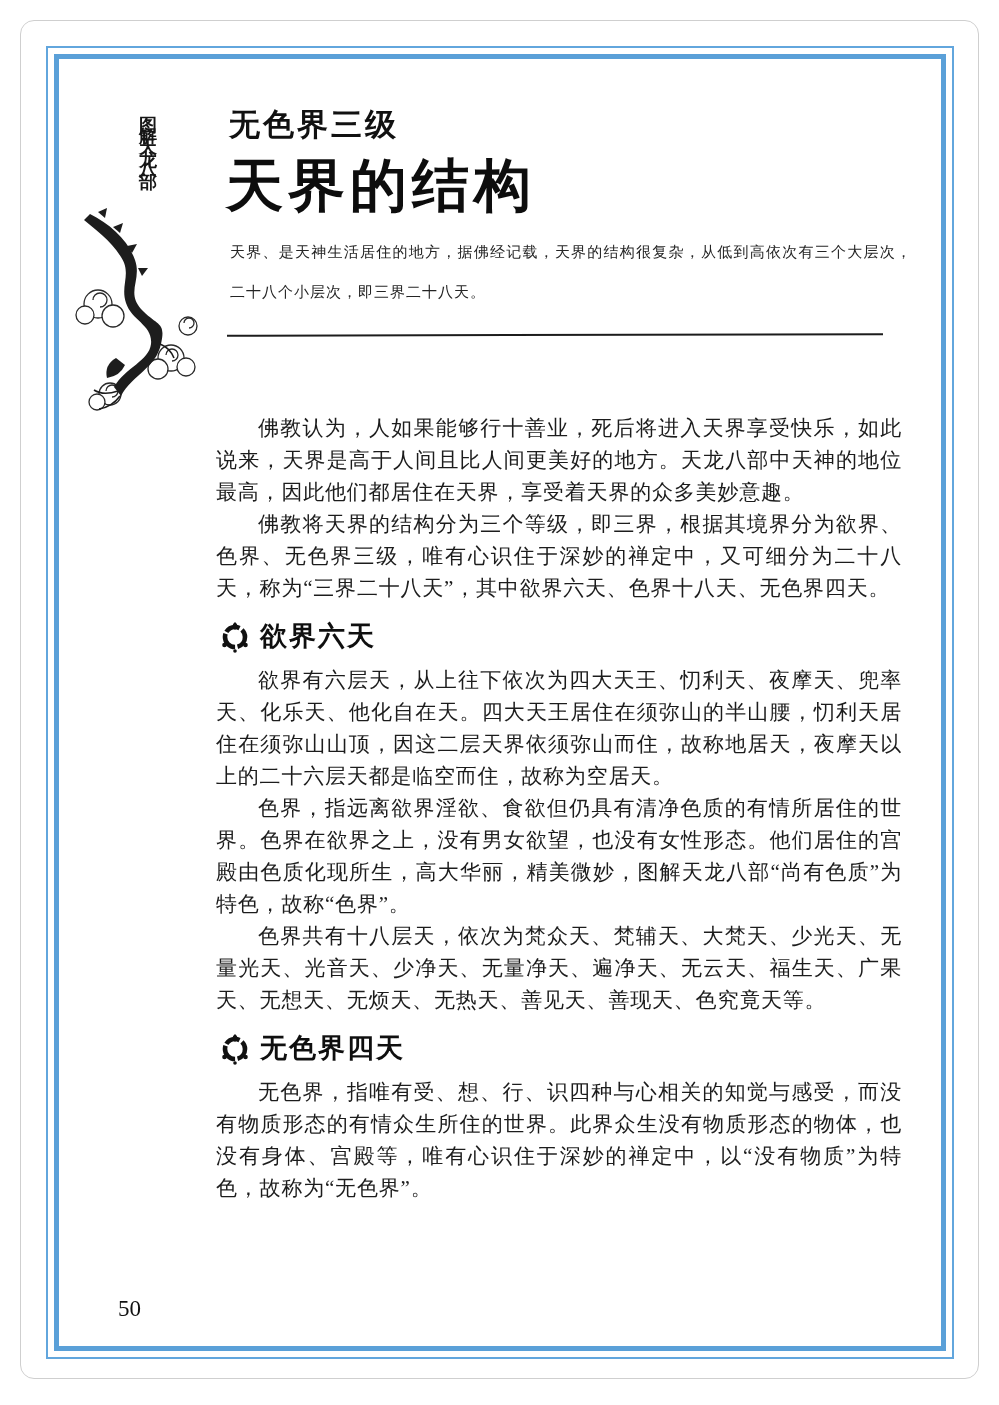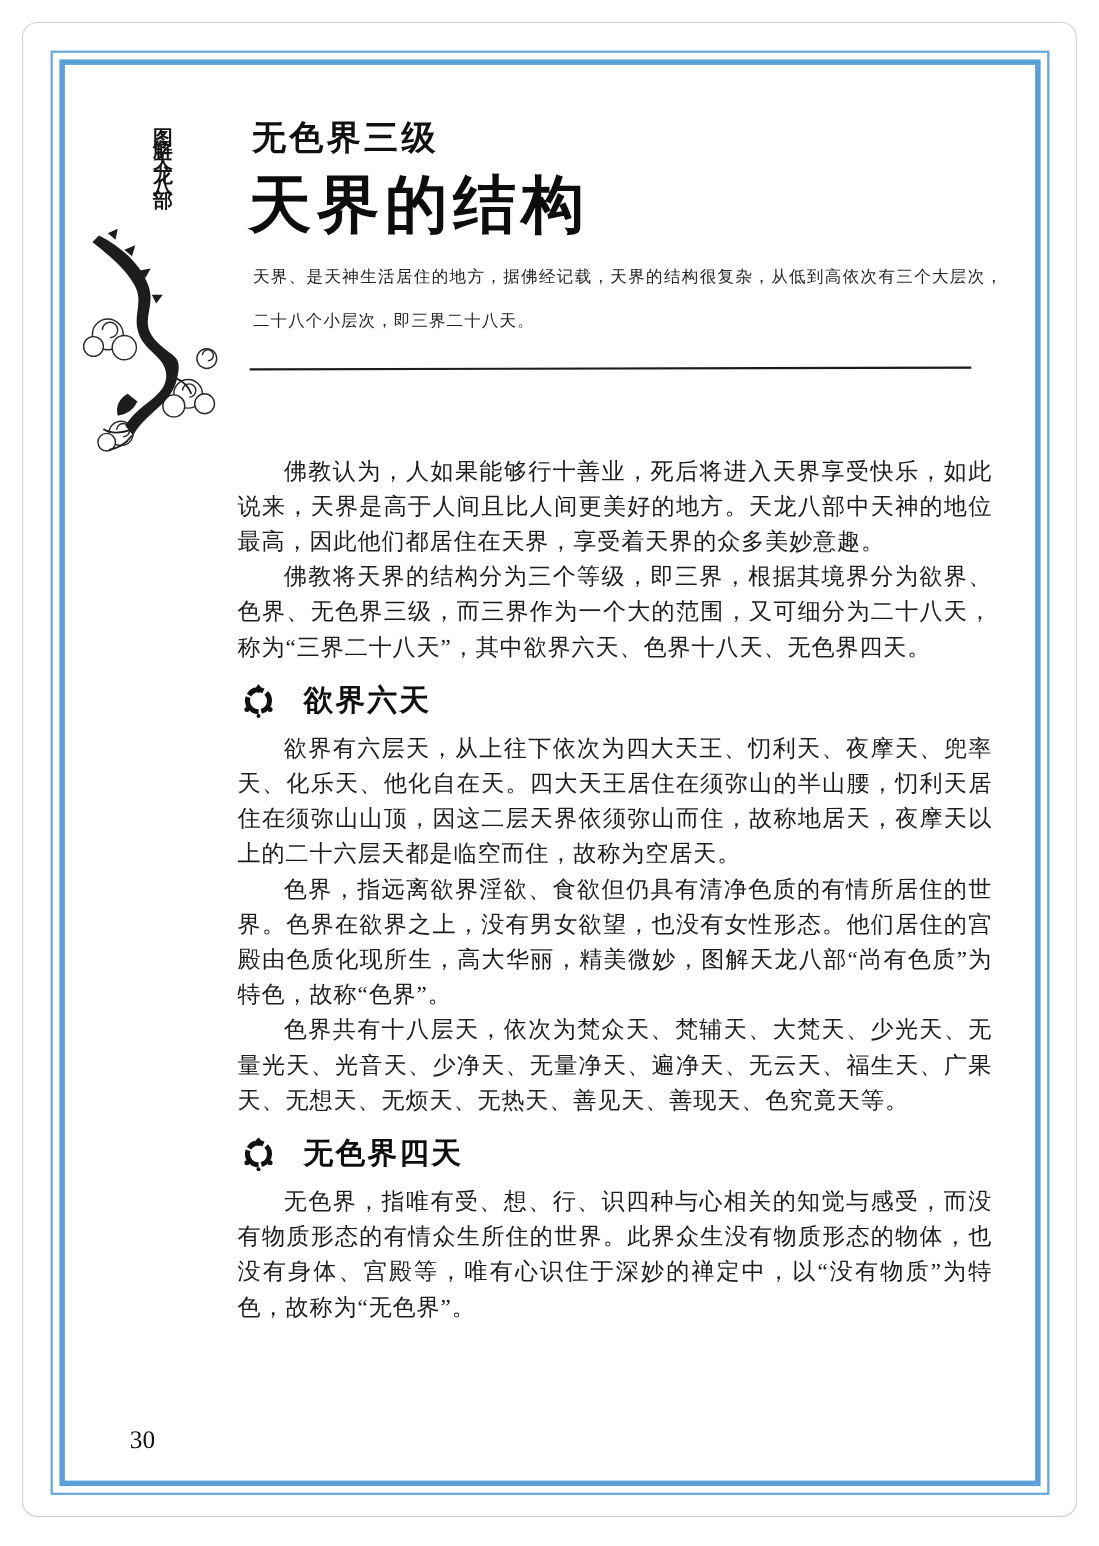--- a/index.html
+++ b/index.html
@@ -50,21 +50,21 @@
     position:absolute;left:227px;top:334px;width:656px;height:2px;
     background:#1c1c1c;transform:rotate(-0.15deg);
   }
   
   .content{position:absolute;left:216px;top:368px;width:686px;margin-top:44px;}
   .content p{
     margin:0;text-indent:2em;text-align:justify;
     font-size:21px;line-height:32px;letter-spacing:0.8px;color:#1c1c1c;
   }
   .section-heading{
-    display:flex;align-items:center;gap:26px;
+    display:flex;align-items:center;gap:10px;
     margin:14px 0 10px 4px;
   }
   .section-heading .seal{width:30px;height:34px;flex:0 0 auto;}
   .section-heading .h-label{
     font-family:"Liberation Sans","DejaVu Sans",sans-serif;
     font-weight:700;font-size:27px;letter-spacing:2px;color:#0f0f0f;
   }
   
   .page-number{
     position:absolute;left:118px;top:1296px;
@@ -113,21 +113,21 @@
   </g>
 </svg>
 
 <div class="kicker">无色界三级</div>
 <div class="page-title">天界的结构</div>
 <div class="intro">天界、是天神生活居住的地方，据佛经记载，天界的结构很复杂，从低到高依次有三个大层次，二十八个小层次，即三界二十八天。</div>
 <div class="divider"></div>
 
 <div class="content">
   <p>佛教认为，人如果能够行十善业，死后将进入天界享受快乐，如此说来，天界是高于人间且比人间更美好的地方。天龙八部中天神的地位最高，因此他们都居住在天界，享受着天界的众多美妙意趣。</p>
-  <p>佛教将天界的结构分为三个等级，即三界，根据其境界分为欲界、色界、无色界三级，而三界作为一个大的范围，又可细分为二十八天，称为“三界二十八天”，其中欲界六天、色界十八天、无色界四天。</p>
+  <p>佛教将天界的结构分为三个等级，即三界，根据其境界分为欲界、色界、无色界三级，唯有心识住于深妙的禅定中，又可细分为二十八天，称为“三界二十八天”，其中欲界六天、色界十八天、无色界四天。</p>
 
   <div class="section-heading">
     <svg class="seal" viewBox="0 0 30 34" aria-hidden="true">
       <circle cx="15" cy="18" r="10" fill="none" stroke="#111" stroke-width="4.6" stroke-dasharray="13 2.5 19 2 15 3"></circle>
       <path d="M15,3 q-5,4 0,8 q5,-4 0,-8 z" fill="#111"></path>
       <circle cx="4.5" cy="26" r="2.3" fill="#111"></circle>
       <circle cx="25.5" cy="26" r="2.3" fill="#111"></circle>
       <circle cx="15" cy="32" r="1.8" fill="#111"></circle>
     </svg>
     <span class="h-label">欲界六天</span>
@@ -143,13 +143,13 @@
       <path d="M15,3 q-5,4 0,8 q5,-4 0,-8 z" fill="#111"></path>
       <circle cx="4.5" cy="26" r="2.3" fill="#111"></circle>
       <circle cx="25.5" cy="26" r="2.3" fill="#111"></circle>
       <circle cx="15" cy="32" r="1.8" fill="#111"></circle>
     </svg>
     <span class="h-label">无色界四天</span>
   </div>
   <p>无色界，指唯有受、想、行、识四种与心相关的知觉与感受，而没有物质形态的有情众生所住的世界。此界众生没有物质形态的物体，也没有身体、宫殿等，唯有心识住于深妙的禅定中，以“没有物质”为特色，故称为“无色界”。</p>
 </div>
 
-<div class="page-number">30</div>
+<div class="page-number">50</div>
 
 </body></html>

